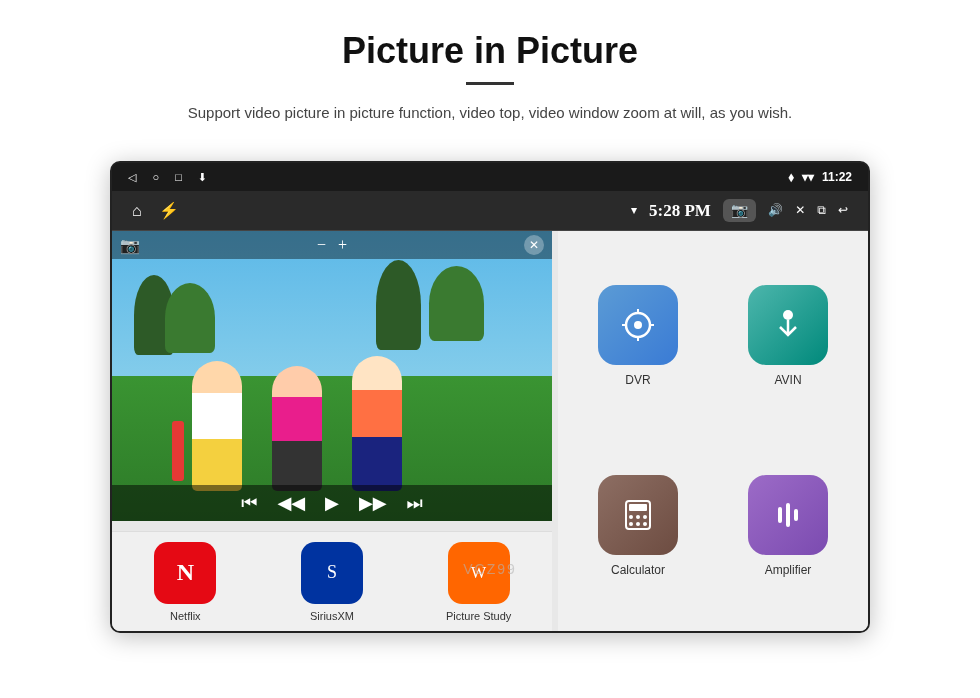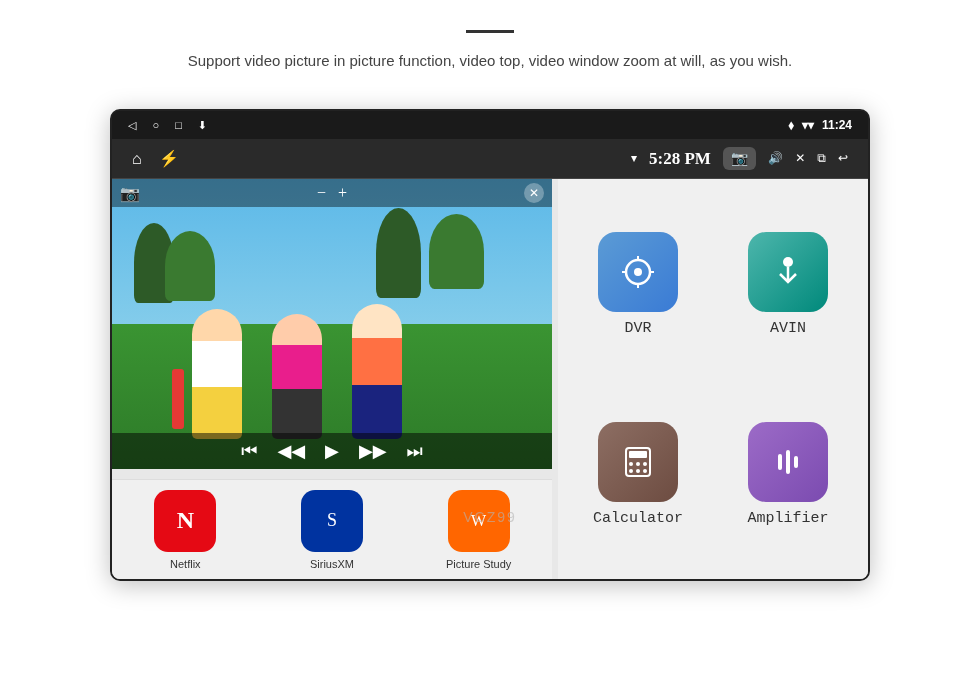--- a/index.html
+++ b/index.html
@@ -314,24 +314,24 @@
       height: 80px;
       border-radius: 18px;
       display: flex;
       align-items: center;
       justify-content: center;
       font-size: 28px;
       color: #fff;
     }
 
     .right-app-label {
-      font-size: 15px;
+      font-size: 12px;
       color: #333;
       text-align: center;
-      font-family: Liberation Mono, monospace;
+      font-family: Liberation Sans, sans-serif;
     }
 
     .bg-blue { background: linear-gradient(135deg, #5b9bd5, #3a7bd5); }
     .bg-teal { background: linear-gradient(135deg, #4db6ac, #00897b); }
     .bg-purple2 { background: linear-gradient(135deg, #9c6bc7, #7b4bb0); }
     .bg-brown { background: linear-gradient(135deg, #8d6e63, #6d4c41); }
 
     
     .watermark {
       position: absolute;
@@ -341,36 +341,37 @@
       color: rgba(180,180,180,0.6);
       font-size: 14px;
       font-family: Arial, sans-serif;
       letter-spacing: 2px;
     }
   </style>
 </head>
 <body>
 
 <div class="page-container">
+  <h1 class="page-title">Picture in Picture</h1>
   <div class="title-divider"></div>
   <p class="page-desc">Support video picture in picture function, video top, video window zoom at will, as you wish.</p>
 
   <div class="device-frame">
 
     <div class="status-bar">
       <div class="status-bar-left">
         <span>◁</span>
         <span>○</span>
         <span>□</span>
         <span>⬇</span>
       </div>
       <div class="status-bar-right">
         <span>⬧</span>
         <span>▾▾</span>
-        <span>11:24</span>
+        <span>11:22</span>
       </div>
     </div>
 
     <div class="nav-bar">
       <div class="nav-left">
         <span>⌂</span>
         <span>⚡</span>
       </div>
       <div class="nav-right">
         <span>▾</span>

